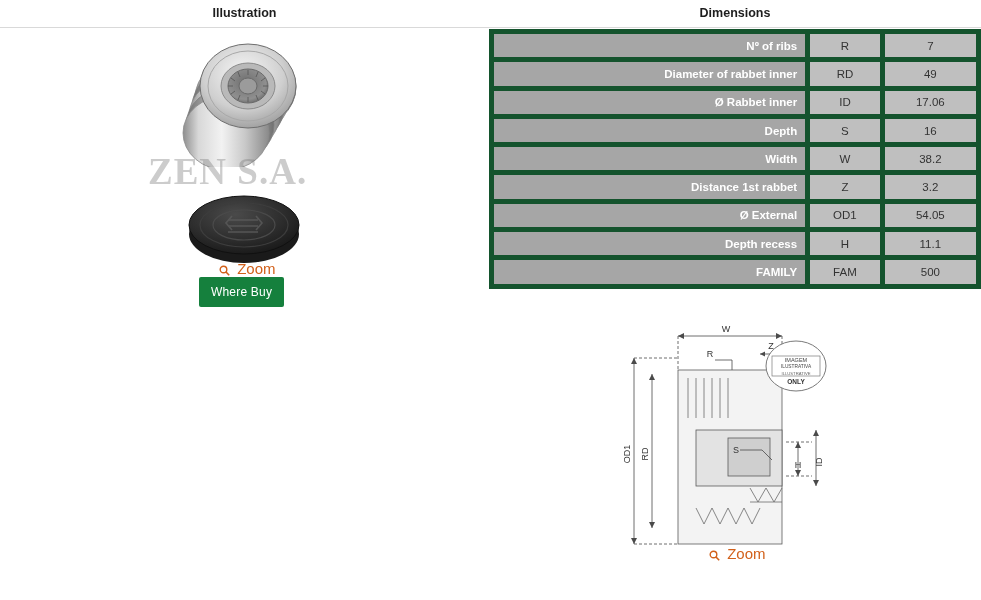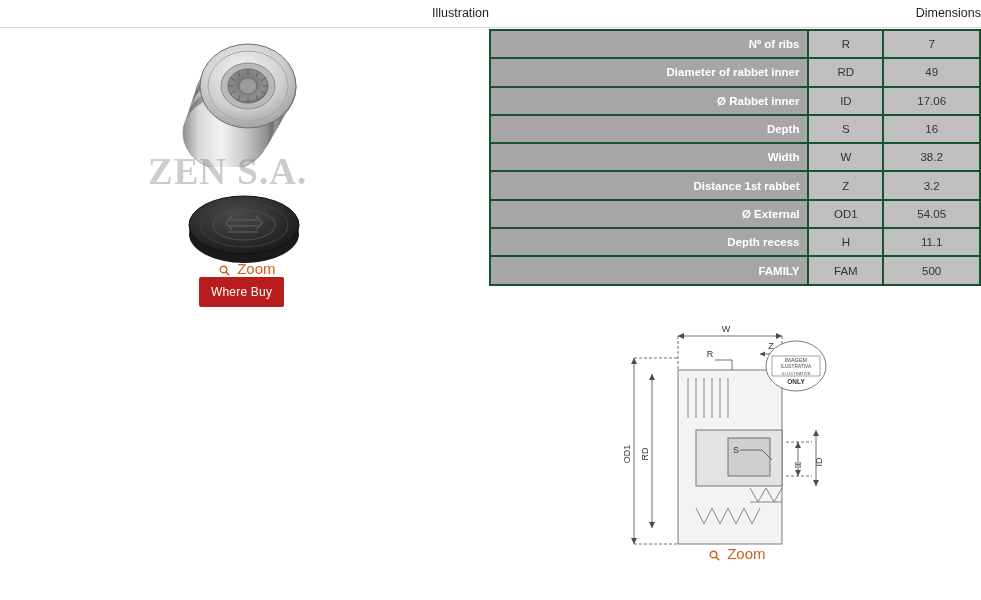--- a/index.html
+++ b/index.html
@@ -16,23 +16,23 @@
     width: 981px;
     height: 600px;
   }
 
   
   .col-header {
     position: absolute;
     top: 0;
     height: 27px;
     line-height: 27px;
-    text-align: right;
+    text-align: center;
     font-size: 12.5px;
-    font-weight: normal;
+    font-weight: bold;
     color: #1d1d1d;
   }
   #illustration-header { left: 0; width: 489px; }
   #dimensions-header  { left: 489px; width: 492px; }
 
   .header-rule {
     position: absolute;
     top: 27px;
     height: 1px;
     background: #d9d9d9;
@@ -87,41 +87,41 @@
     margin-right: 3px;
     vertical-align: -2px;
   }
   #zoom-left { left: 219px; top: 232px; }
   #zoom-bottom { left: 709px; top: 545px; }
 
   #where-buy-button {
     position: absolute;
     left: 199px; top: 249px;
     width: 85px; height: 30px;
-    background: #b91c1c;
+    background: #15803d;
     color: #ffffff;
     border: none;
     border-radius: 2px;
     font-size: 12px;
     font-family: "Liberation Sans", sans-serif;
     cursor: pointer;
     letter-spacing: .2px;
   }
 
   
   #dimensions-table {
     position: absolute;
     left: 489px; top: 29px;
     width: 492px;
     border-collapse: collapse;
     font-size: 11.5px;
   }
   #dimensions-table tr { height: 28.3px; }
   #dimensions-table td {
-    border: 2px solid #14532d;
+    border: 5px solid #14532d;
     padding: 0 8px;
   }
   .dt-label {
     background: #a6a6a6;
     color: #ffffff;
     text-align: right;
     font-weight: bold;
     width: 320px;
   }
   .dt-sym {

